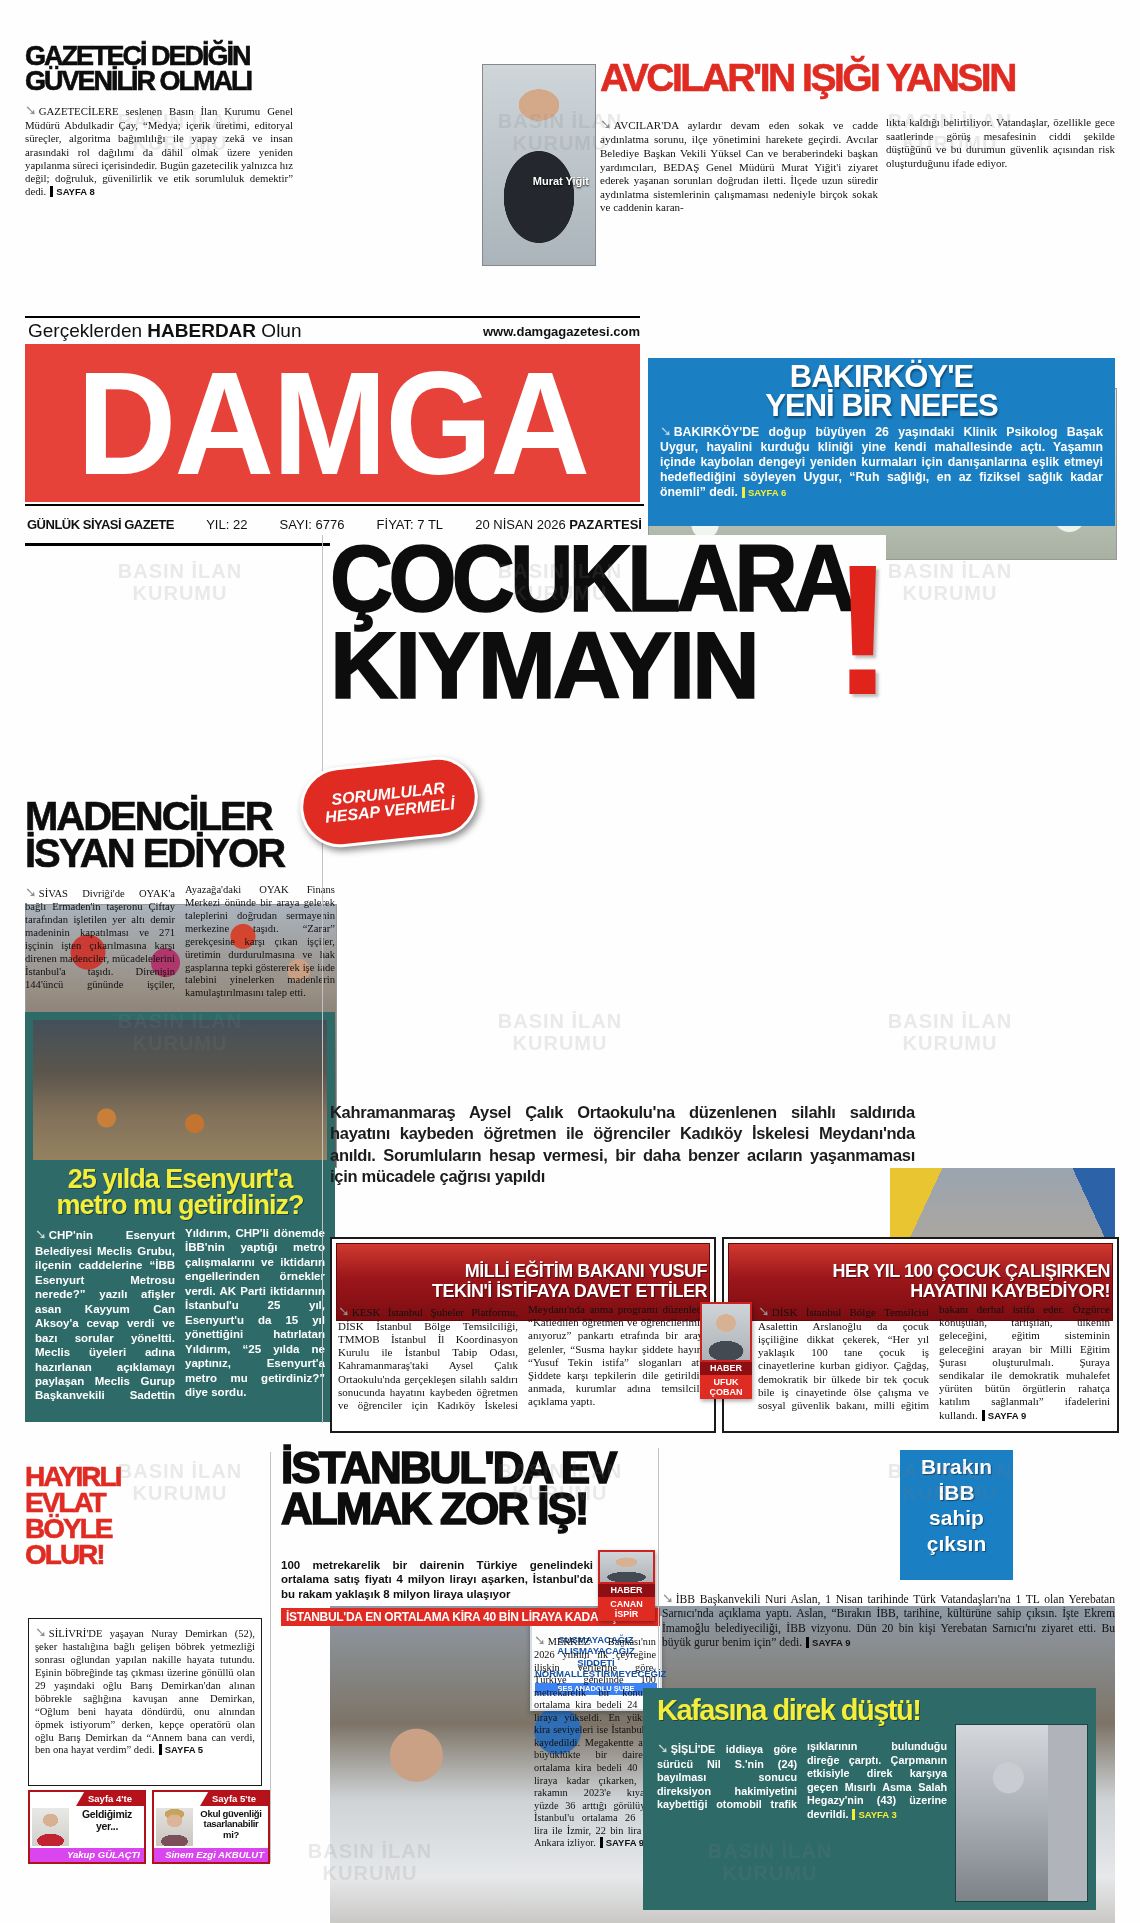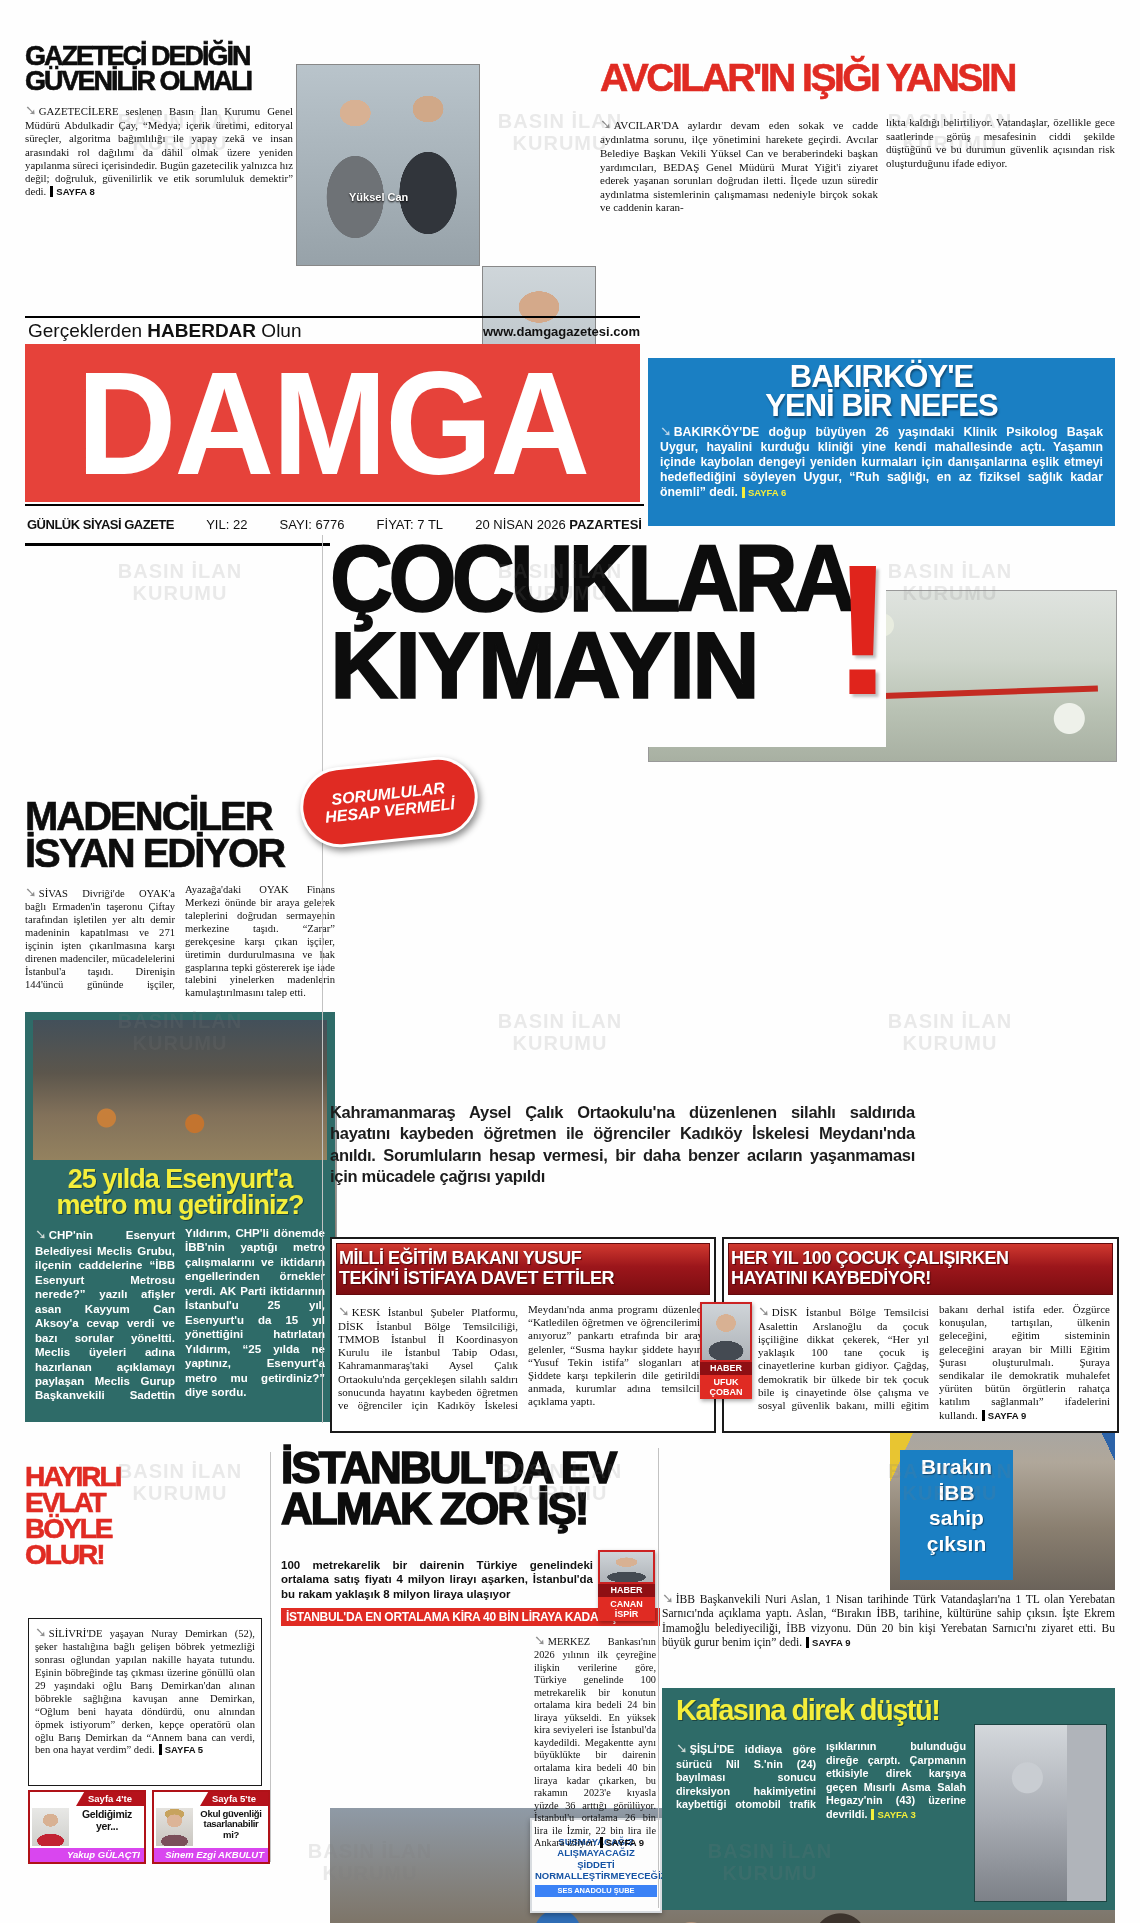--- a/index.html
+++ b/index.html
@@ -20,22 +20,22 @@
   .arrow.lt{color:#cfd8d5;}
   .lead{font-weight:normal;}
   .pref{font-family:"Liberation Sans",sans-serif;font-weight:bold;font-size:9.5px;border-left:3px solid #000;padding-left:3px;margin-left:4px;white-space:nowrap;}
   .pref.yel{color:#f4ee3b;border-left-color:#f4ee3b;}
   .plabel{position:absolute;color:#fff;font:bold 11px "Liberation Sans",sans-serif;text-shadow:0 1px 2px #000;}
   .rule{background:#000;}
   .vline{position:absolute;width:1px;background:#c2c2c2;}
   .bodytxt{font-size:10.8px;line-height:1.22;}
   .cols2{column-count:2;column-gap:10px;}
   .redhead{background:linear-gradient(180deg,#d0392f 0%,#9c161b 45%,#7c0d11 100%);border:1px solid #640a0d;color:#fff;
-           font:bold 18px/1.1 "Liberation Sans",sans-serif;text-align:left;white-space:pre-line;letter-spacing:-.5px;
-           padding:5px 2px;text-shadow:1px 1px 1px #50070a;}
+           font:bold 18px/1.1 "Liberation Sans",sans-serif;text-align:right;white-space:pre-line;letter-spacing:-.5px;
+           padding:18px 2px;text-shadow:1px 1px 1px #50070a;}
   .framebox{border:2px solid #1a1a1a;background:#fff;}
   .teal{background:#2e6b68;}
   .yhead{color:#f4ee3b;font-family:"Liberation Sans",sans-serif;font-weight:bold;letter-spacing:-1px;line-height:.97;
          text-align:center;white-space:pre-line;text-shadow:1px 1px 0 #1c4543;}
   .tbody{color:#fff;font:bold 11.5px/1.26 "Liberation Sans",sans-serif;text-align:justify;}
   .bluebox{background:#1a7fc3;}
   .badge{background:#e02b23;border:3px solid #fff;border-radius:60px;box-shadow:2px 4px 7px rgba(0,0,0,.45);
          color:#fff;font:bold italic 16px/1.08 "Liberation Sans",sans-serif;text-align:center;transform:rotate(-6deg);
          display:flex;align-items:center;justify-content:center;white-space:pre-line;z-index:6;}
   .sign{position:absolute;background:#fdfdfd;border:2px solid #d8dce0;color:#1553a4;font:bold 9.5px/1.18 "Liberation Sans",sans-serif;
@@ -111,23 +111,20 @@
 
   <section class="abs" style="left:25px;top:44px;width:268px;height:238px">
     <h2 class="hl semi pre" style="margin:0;font-size:27px">GAZETECİ DEDİĞİN
 GÜVENİLİR OLMALI</h2>
     <div class="serif just bodytxt" style="margin-top:8px">
       <span class="arrow">➘</span><b class="lead">GAZETECİLERE</b>
       <span>seslenen Basın İlan Kurumu Genel Müdürü Abdulkadir Çay, “Medya; içerik üretimi, editoryal süreçler, algoritma bağımlılığı ile yapay zekâ ve insan arasındaki rol dağılımı da dâhil olmak üzere yeniden yapılanma süreci içerisindedir. Bugün gazetecilik yalnızca hız değil; doğruluk, güvenilirlik ve etik sorumluluk demektir” dedi.</span><b class="pref">SAYFA 8</b>
     </div>
   </section>
 
-  <div class="abs ph ph-duo" style="left:296px;top:64px;width:182px;height:200px;border:1px solid #888">
-    <span class="plabel" style="left:52px;bottom:62px">Yüksel Can</span>
-  </div>
   <div class="abs ph ph-murat" style="left:482px;top:64px;width:112px;height:200px;border:1px solid #888">
     <span class="plabel" style="right:6px;bottom:78px;white-space:pre-line">Murat Yiğit</span>
   </div>
 
   <section>
     <h1 class="abs hl semi redtxt" style="left:600px;top:60px;width:515px;font-size:39px;letter-spacing:-2.5px;margin:0;color:#e02b23">AVCILAR'IN IŞIĞI YANSIN</h1>
     <div class="abs serif just" style="left:600px;top:116px;width:278px;height:152px;font-size:11px;line-height:1.24">
       <span class="arrow">➘</span><b class="lead">AVCILAR'DA</b>
       <span>aylardır devam eden sokak ve cadde aydınlatma sorunu, ilçe yönetimini harekete geçirdi. Avcılar Belediye Başkan Vekili Yüksel Can ve beraberindeki başkan yardımcıları, BEDAŞ Genel Müdürü Murat Yiğit'i ziyaret ederek yaşanan sorunları doğrudan iletti. İlçede uzun süredir aydınlatma sistemlerinin çalışmaması nedeniyle birçok sokak ve caddenin karan-</span>
     </div>
@@ -297,21 +294,21 @@
     <div class="abs bluebox pre" style="left:900px;top:1450px;width:113px;height:130px;color:#fff;font:bold 21px/1.22 'Liberation Sans',sans-serif;text-align:center;padding-top:4px;box-sizing:border-box;text-shadow:1px 1px 1px #0f4a75">Bırakın
 İBB
 sahip
 çıksın</div>
     <div class="abs serif just" style="left:662px;top:1590px;width:453px;height:90px;font-size:11.6px;line-height:1.24">
       <span class="arrow">➘</span><b class="lead">İBB</b>
       <span>Başkanvekili Nuri Aslan, 1 Nisan tarihinde Türk Vatandaşları'na 1 TL olan Yerebatan Sarnıcı'nda açıklama yaptı. Aslan, “Bırakın İBB, tarihine, kültürüne sahip çıksın. İşte Ekrem İmamoğlu belediyeciliği, İBB vizyonu. Dün 20 bin kişi Yerebatan Sarnıcı'nı ziyaret etti. Bu büyük gurur benim için” dedi.</span><b class="pref">SAYFA 9</b>
     </div>
   </section>
 
-  <section class="abs teal" style="left:662px;top:1688px;width:453px;height:222px">
+  <section class="abs teal" style="left:643px;top:1688px;width:453px;height:222px">
     <h2 class="abs yhead" style="left:14px;top:8px;width:330px;font-size:29px;margin:0;text-align:left;letter-spacing:-1.5px">Kafasına direk düştü!</h2>
     <div class="abs tbody cols2" style="left:14px;top:52px;width:290px;height:158px;font-size:10.8px">
       <span class="arrow lt">➘</span><b>ŞİŞLİ'DE</b>
       <span>iddiaya göre sürücü Nil S.'nin (24) bayılması sonucu direksiyon hakimiyetini kaybettiği otomobil trafik ışıklarının bulunduğu direğe çarptı. Çarpmanın etkisiyle direk karşıya geçen Mısırlı Asma Salah Hegazy'nin (43) üzerine devrildi.</span><b class="pref yel">SAYFA 3</b>
     </div>
     <div class="abs ph ph-street" style="left:312px;top:36px;width:131px;height:176px;border:1px solid #1c4543"></div>
   </section>
 
   <span class="wm" style="left:90px;top:110px;width:180px">BASIN İLAN
 KURUMU</span>

